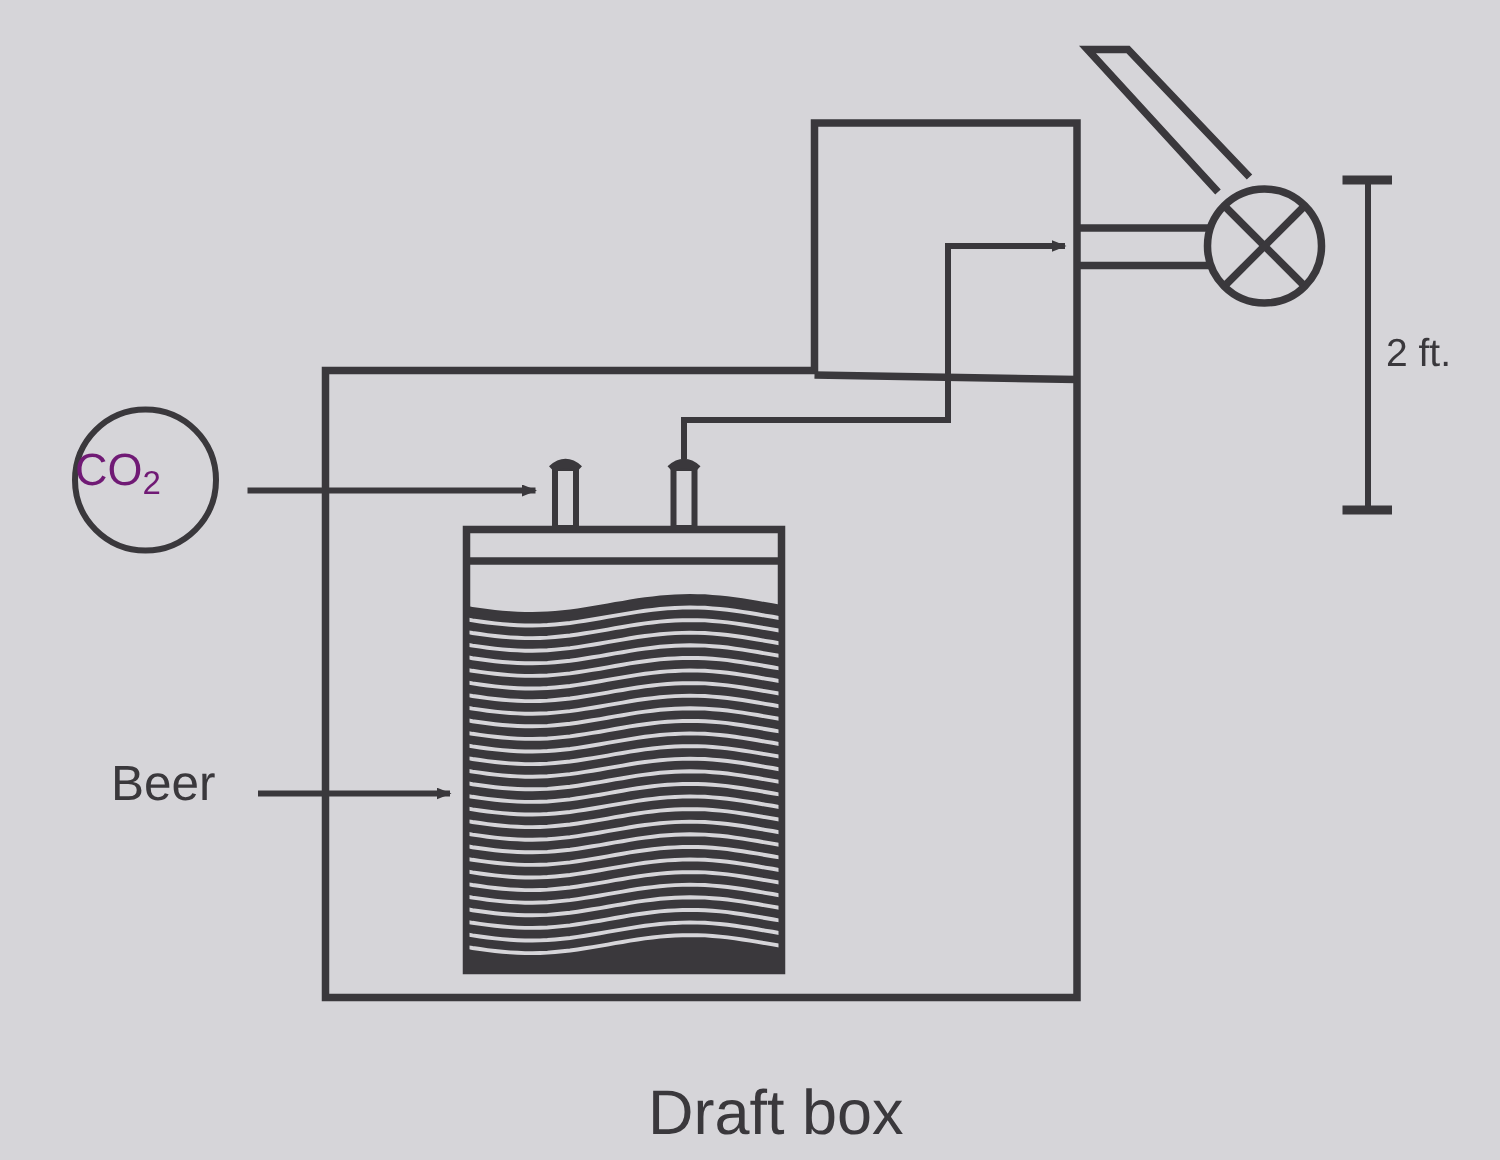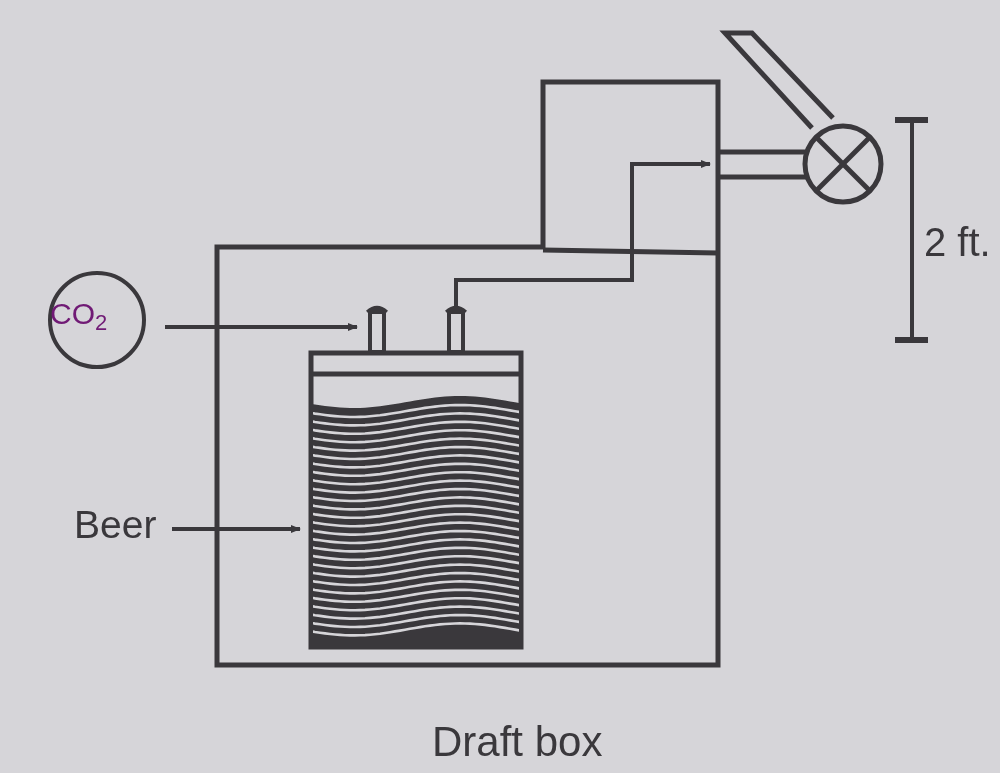--- a/index.html
+++ b/index.html
@@ -7,22 +7,22 @@
       width: 1000px; height: 773px; overflow: hidden;
       background: #d6d5d9;
     }
     #stage { position: absolute; left: 0; top: 0; width: 1000px; height: 773px; }
     .lbl {
       position: absolute;
       font-family: "Liberation Sans", sans-serif;
       color: #3a383c;
       white-space: nowrap;
     }
-    .lbl-beer { left: 74px; top: 503px; font-size: 39px; }
-    .lbl-dim { left: 924px; top: 220px; font-size: 40px; }
+    .lbl-beer { left: 74px; top: 503px; font-size: 33px; }
+    .lbl-dim { left: 924px; top: 220px; font-size: 26px; }
     .lbl-caption { left: 432px; top: 718px; font-size: 42px; font-family: Liberation Sans, sans-serif; }
     .co2 { position: absolute; left: 50px; top: 297px; font-family: "Liberation Sans", sans-serif; color: #701a75; font-size: 30px; }
     .co2 sub { font-size: 22px; vertical-align: -6px; }
   </style>
 </head>
 <body>
 
 <div id="stage">
   <svg width="1000" height="773" viewBox="0 0 1000 773">
     <defs>

